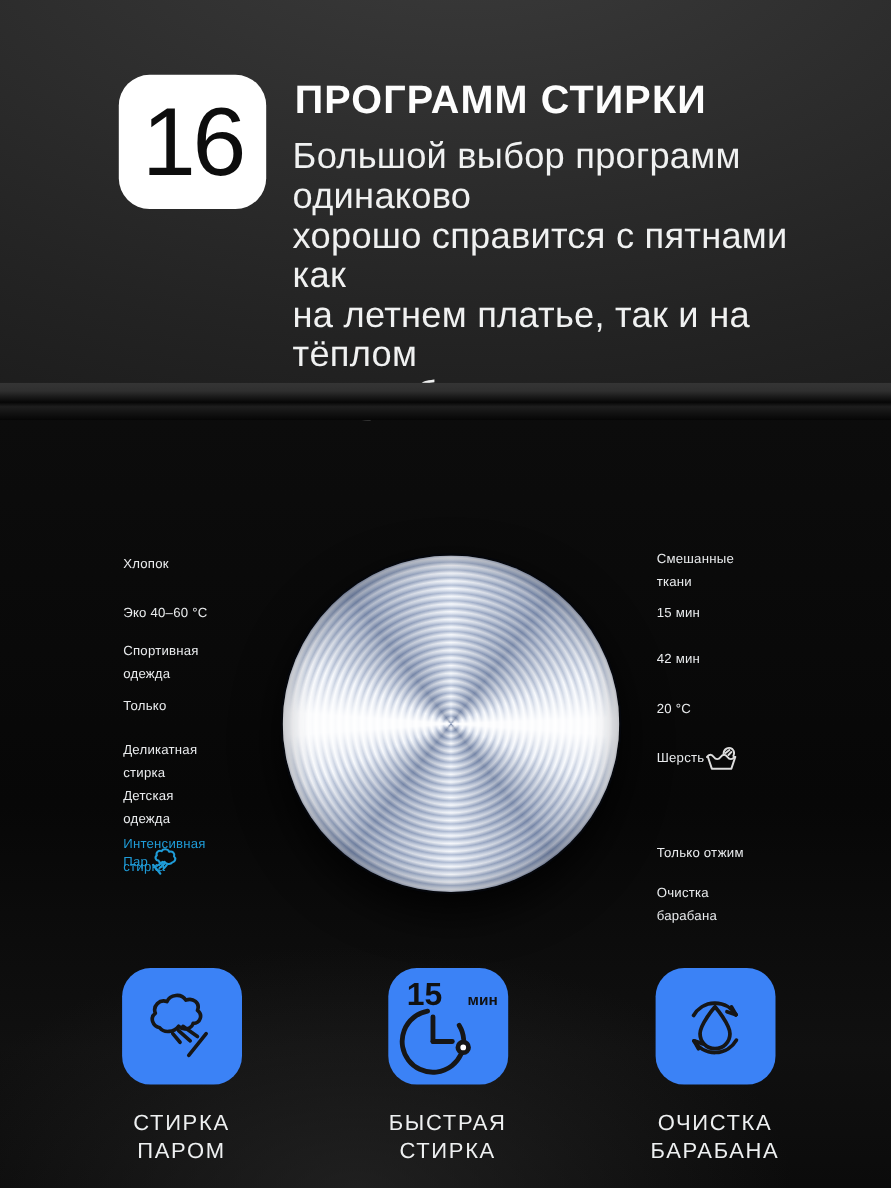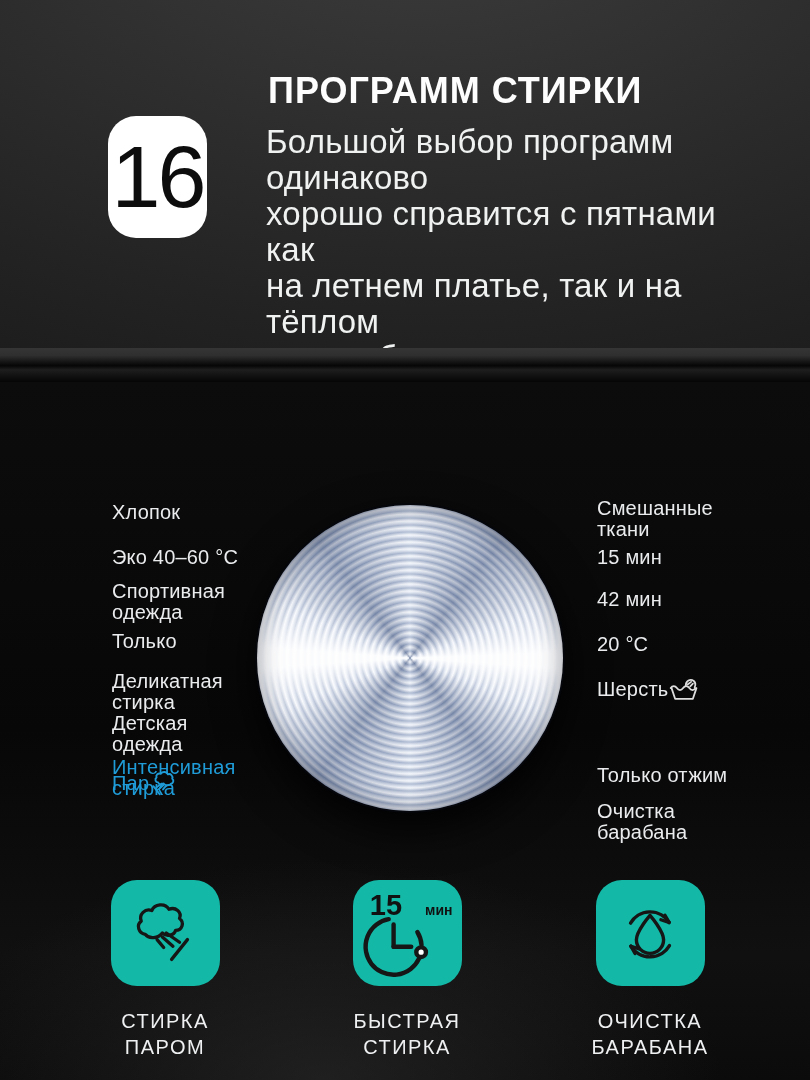--- a/index.html
+++ b/index.html
@@ -26,23 +26,23 @@
       #1e1e1e 64%, #141414 78%, #050505 100%);
   }
   .panel {
     position: absolute; left: 0; top: 382px; width: 810px; height: 698px;
     background:
       radial-gradient(70% 45% at 40% 100%, rgba(48,48,48,0.55) 0%, rgba(0,0,0,0) 70%),
       linear-gradient(180deg, #0c0c0c 0%, #070707 50%, #101010 82%, #0b0b0b 100%);
   }
 
   .badge {
-    position: absolute; left: 108px; top: 68px; width: 99px; height: 122px;
+    position: absolute; left: 108px; top: 68px; width: 134px; height: 122px;
     background: #ffffff; border-radius: 28px;
-    display: flex; align-items: center; justify-content: center; margin-top: 48px;
+    display: flex; align-items: center; justify-content: center;
   }
   .badge-number {
     font-size: 88px; font-weight: 500; color: #0d0d0d;
     letter-spacing: -3px; line-height: 1;
   }
   .hero-title {
     position: absolute; left: 268px; top: 70px;
     font-size: 36px; font-weight: 700; color: #fdfdfd; letter-spacing: 1px;
   }
   .hero-desc {
@@ -76,36 +76,36 @@
         #94a5c5 0px, #d8e0ee 2.5px, #f3f6fb 4px, #94a5c5 7px);
     box-shadow:
       0 0 0 2px #05070c,
       inset 0 0 22px rgba(12,18,36,0.45),
       0 16px 44px rgba(0,0,0,0.9);
   }
 
   
   .program {
     position: absolute;
-    font-size: 20px; line-height: 21px; color: #e9ebed; letter-spacing: 0.2px;
+    font-size: 12px; line-height: 21px; color: #e9ebed; letter-spacing: 0.2px;
   }
   .program.left  { left: 112px; }
   .program.right { left: 597px; }
   .program.blue  { color: #1f9cd8; }
   .program-row { display: flex; align-items: center; gap: 0; }
   .inline-icon { display: inline-flex; flex: none; }
 
   
   .feature { position: absolute; top: 880px; width: 160px; text-align: center; }
   .feature-1 { left: 85px; }
   .feature-2 { left: 327px; }
   .feature-3 { left: 570px; }
   .card {
     position: relative; width: 109px; height: 106px; margin: 0 auto;
-    background: #14b8a6; border-radius: 26px;
+    background: #3b82f6; border-radius: 26px;
     display: flex; align-items: center; justify-content: center;
   }
   .card svg { display: block; }
   .clock-badge {
     position: absolute; top: 11px; right: 9px;
     display: flex; align-items: baseline; gap: 3px; color: #111;
   }
   .clock-badge .val  { font-size: 29px; font-weight: 800; line-height: 1; }
   .clock-badge .unit { font-size: 14px; font-weight: 700; line-height: 1; padding-left: 20px; }
   .clock-svg { position: absolute; left: 7px; top: 22px; }

